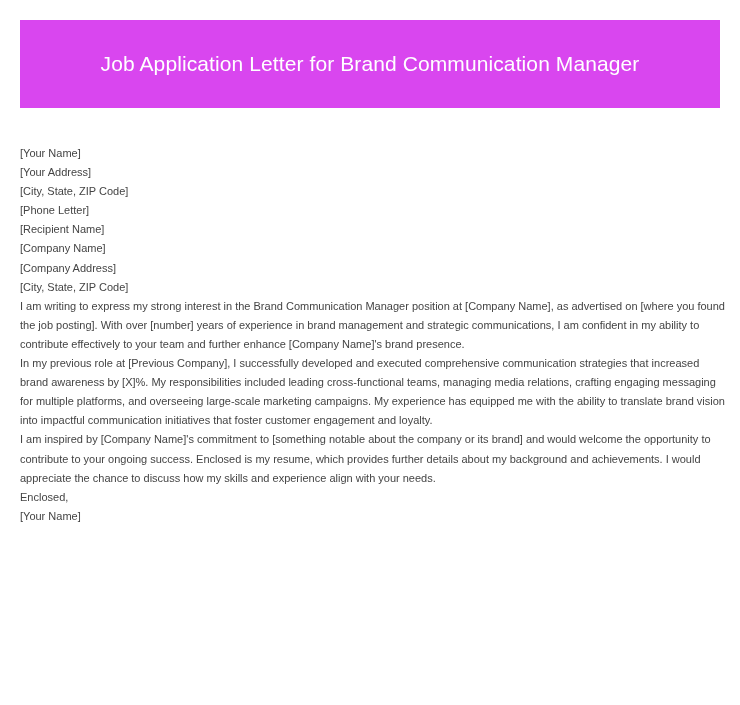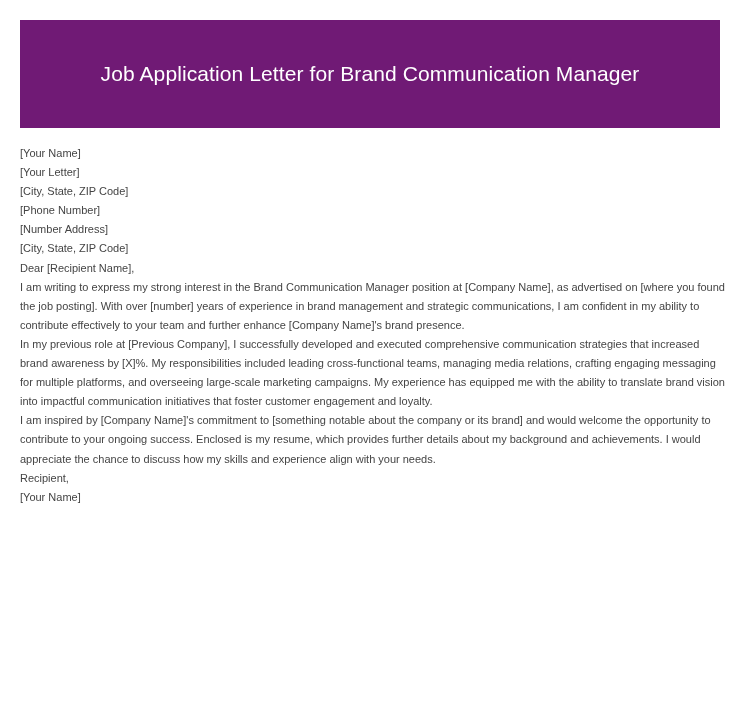--- a/index.html
+++ b/index.html
@@ -12,22 +12,22 @@
       height: 705px;
       position: relative;
       overflow: hidden;
       font-family: "Liberation Sans", sans-serif;
     }
     .header {
       position: absolute;
       left: 20px;
       top: 20px;
       width: 700px;
-      height: 108px;
-      background: #701a75;
+      height: 88px;
+      background: #d946ef;
       display: flex;
       align-items: center;
       justify-content: center;
     }
     .header-title {
       color: #ffffff;
       font-size: 21px;
       letter-spacing: 0.1px;
       font-family: "Liberation Sans", sans-serif;
     }
@@ -48,24 +48,25 @@
   </style>
 </head>
 <body>
 
 <div class="header">
   <div class="header-title">Job Application Letter for Brand Communication Manager</div>
 </div>
 
 <div class="letter">
   <div class="line">[Your Name]</div>
-  <div class="line">[Your Letter]</div>
+  <div class="line">[Your Address]</div>
   <div class="line">[City, State, ZIP Code]</div>
-  <div class="line">[Phone Number]</div>
-  <div class="line">[Number Address]</div>
+  <div class="line">[Phone Letter]</div>
+  <div class="line">[Recipient Name]</div>
+  <div class="line">[Company Name]</div>
+  <div class="line">[Company Address]</div>
   <div class="line">[City, State, ZIP Code]</div>
-  <div class="line">Dear [Recipient Name],</div>
   <p class="para">I am writing to express my strong interest in the Brand Communication Manager position at [Company Name], as advertised on [where you found the job posting]. With over [number] years of experience in brand management and strategic communications, I am confident in my ability to contribute effectively to your team and further enhance [Company Name]'s brand presence.</p>
   <p class="para">In my previous role at [Previous Company], I successfully developed and executed comprehensive communication strategies that increased brand awareness by [X]%. My responsibilities included leading cross-functional teams, managing media relations, crafting engaging messaging for multiple platforms, and overseeing large-scale marketing campaigns. My experience has equipped me with the ability to translate brand vision into impactful communication initiatives that foster customer engagement and loyalty.</p>
   <p class="para">I am inspired by [Company Name]'s commitment to [something notable about the company or its brand] and would welcome the opportunity to contribute to your ongoing success. Enclosed is my resume, which provides further details about my background and achievements. I would appreciate the chance to discuss how my skills and experience align with your needs.</p>
-  <div class="line">Recipient,</div>
+  <div class="line">Enclosed,</div>
   <div class="line">[Your Name]</div>
 </div>
 
 </body></html>

